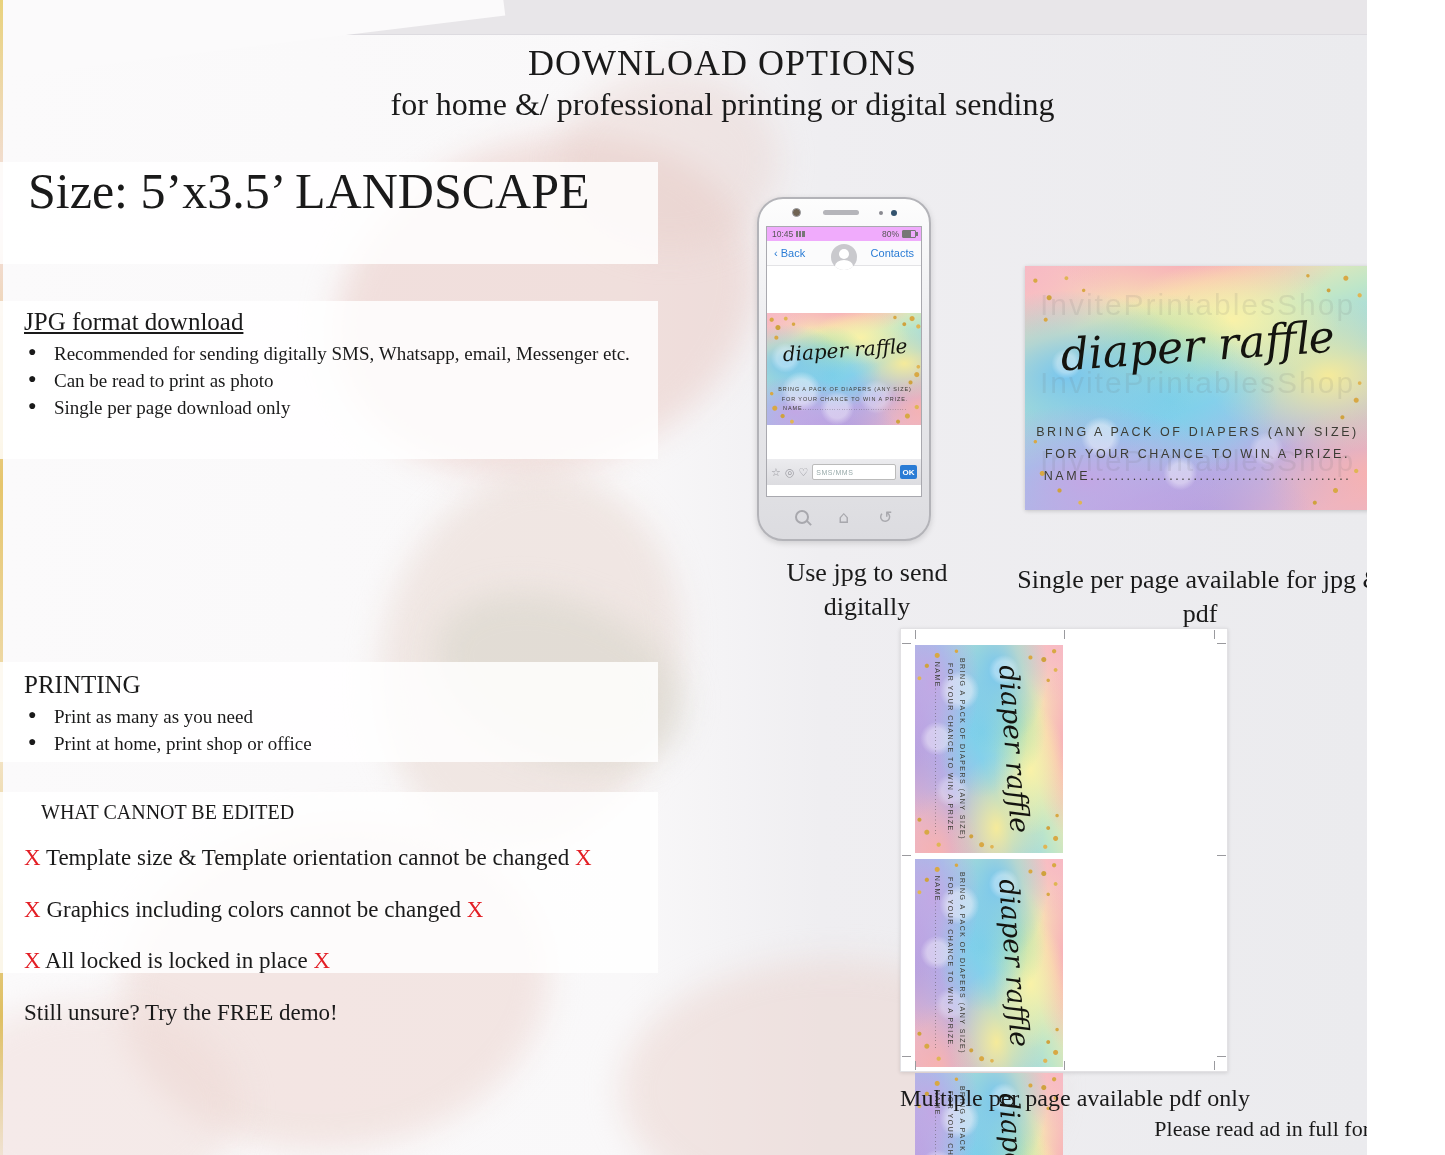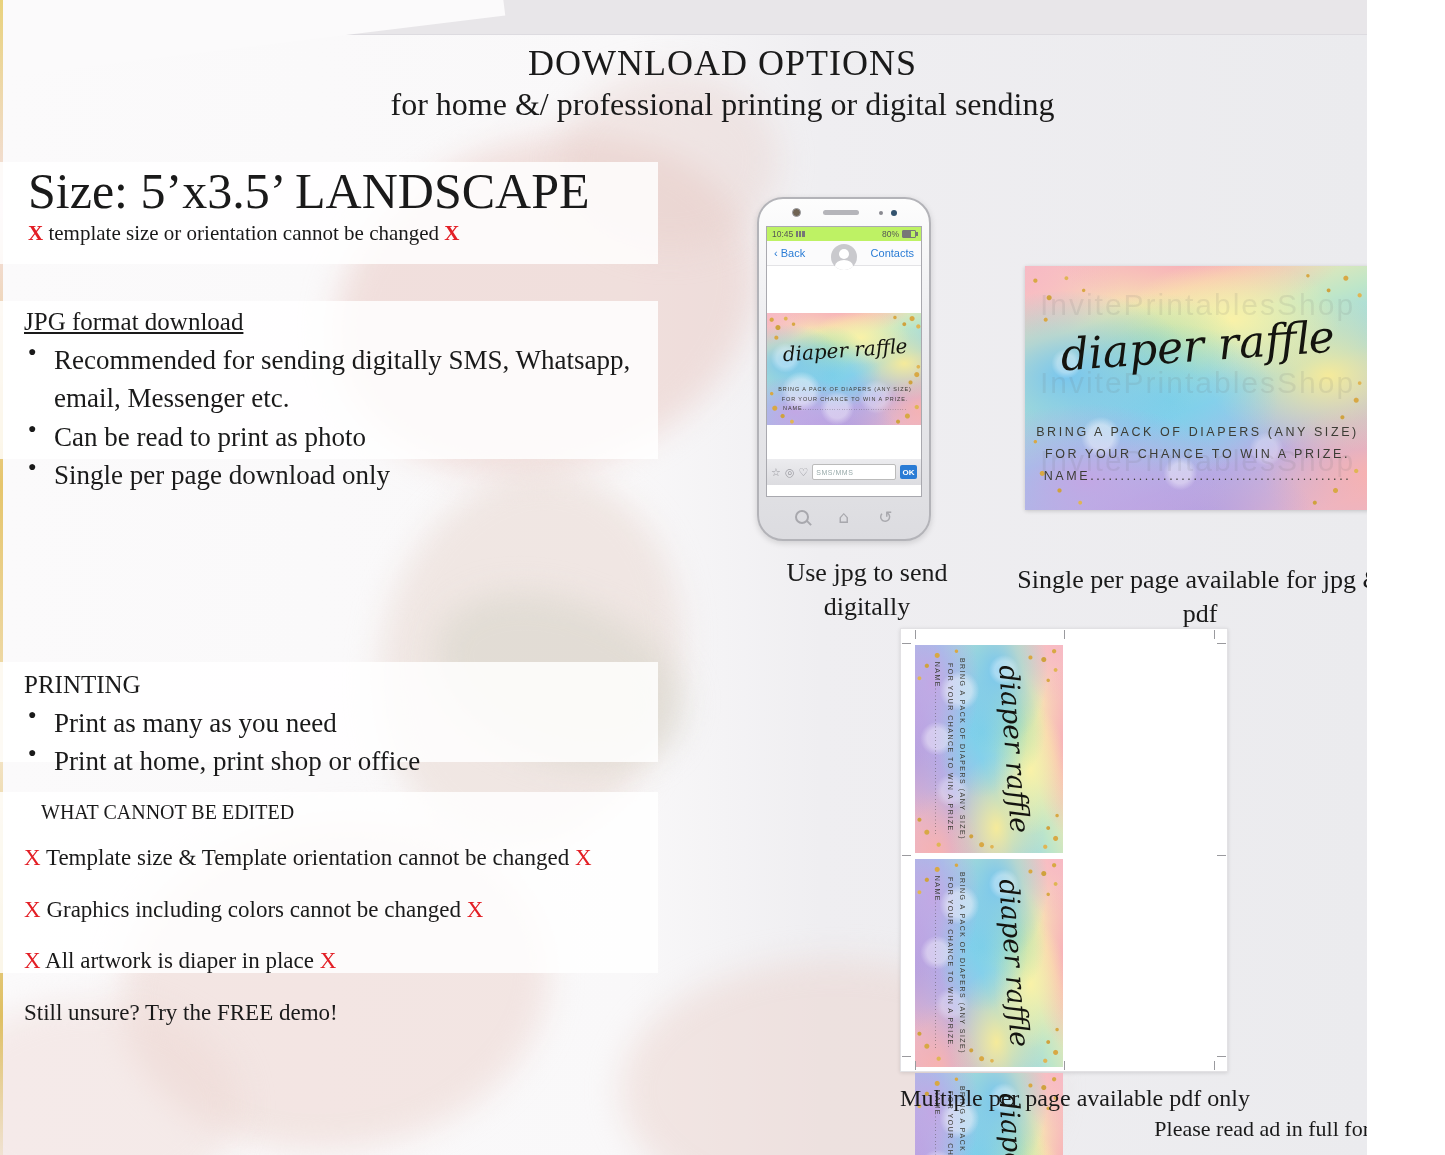--- a/index.html
+++ b/index.html
@@ -29,36 +29,36 @@
   .size-h{font-size:50px;line-height:1.1;}
   .size-note{font-size:21px;margin-top:2px;}
   .x-red{color:#e31e25;}
   .size-note .x-red{font-weight:bold;}
   .band-jpg{top:301px;height:158px;padding-top:7px;}
   .band-pdf{top:497px;height:132px;padding-top:11px;}
   .band-print{top:662px;height:100px;padding-top:9px;}
   .band-cannot{top:792px;height:181px;padding-top:9px;}
   .sec-h{font-size:25px;}
   .sec-h.u{text-decoration:underline;}
-  ul.blist{list-style:none;margin:5px 5px 0 0;padding:0;font-size:27px;line-height:1.42;}
+  ul.blist{list-style:none;margin:5px 5px 0 0;padding:0;font-size:19px;line-height:1.42;}
   ul.blist li{padding-left:30px;position:relative;max-width:620px;}
   ul.blist li::before{content:"●";position:absolute;left:4px;top:1px;font-size:14px;}
   .xline{font-size:23px;line-height:1.5;margin-top:17px;}
   .cannot-h{font-size:20px;padding-left:8px;margin-left:9px;}
   
   .phone{position:absolute;left:757px;top:197px;width:174px;height:344px;box-sizing:border-box;
     border:2px solid #b3b3b8;border-radius:26px;
     background:linear-gradient(180deg,#fdfdfd,#ececef 40%,#dcdce0);box-shadow:0 2px 6px rgba(0,0,0,.15);}
   .bezel-top{position:absolute;left:0;top:0;width:100%;height:27px;display:flex;align-items:center;justify-content:center;gap:8px;}
   .cam{width:7px;height:7px;border-radius:50%;background:#6f6352;border:1px solid #9a9aa0;margin-right:14px;}
   .spk{width:36px;height:5px;border-radius:3px;background:#b5b5ba;}
   .dotA{width:4px;height:4px;border-radius:50%;background:#8a8a90;margin-left:12px;}
   .dotB{width:6px;height:6px;border-radius:50%;background:#33536e;}
   .screen{position:absolute;left:7px;top:27px;width:156px;height:271px;background:#fff;border:1px solid #a9a9af;box-sizing:border-box;overflow:hidden;}
-  .stat{height:14px;background:#bef264;display:flex;align-items:center;justify-content:space-between;
+  .stat{height:14px;background:#f0abfc;display:flex;align-items:center;justify-content:space-between;
     font-family:"Liberation Sans",sans-serif;font-size:8.5px;color:#555;padding:0 5px;}
   .statL,.statR{display:flex;align-items:center;gap:3px;}
   .sig{width:9px;height:6px;background:linear-gradient(to right,#777 0 2px,transparent 2px 3px,#777 3px 5px,transparent 5px 6px,#777 6px 8px);}
   .batt{width:12px;height:6px;border:1px solid #777;border-radius:1px;position:relative;}
   .batt::before{content:"";position:absolute;left:0;top:0;width:8px;height:6px;background:#777;}
   .batt::after{content:"";position:absolute;right:-3px;top:1px;width:2px;height:4px;background:#777;}
   .navrow{height:24px;background:#fbfbfc;border-bottom:1px solid #e3e3e6;display:flex;align-items:center;justify-content:space-between;
     font-family:"Liberation Sans",sans-serif;font-size:11px;color:#2a7cd5;padding:0 7px;position:relative;}
   .chev::before{content:"‹ ";}
   .avatar{position:absolute;left:50%;top:3px;transform:translateX(-50%);width:26px;height:26px;border-radius:50%;background:#c9c9cd;overflow:hidden;}
@@ -160,25 +160,20 @@
   <div class="topwedge"></div>
   <div class="left-edge"></div>
 
   <div class="hdr">
     <div class="t">DOWNLOAD OPTIONS</div>
     <div class="s">for home &amp;/ professional printing or digital sending</div>
   </div>
 
   <div class="band band-size">
     <div class="size-h">Size: 5’x3.5’ LANDSCAPE</div>
-    <div class="size-note">
-      <span class="x-red">X</span>
-      <span>template size or orientation cannot be changed</span>
-      <span class="x-red">X</span>
-    </div>
   </div>
 
   <div class="band band-jpg">
     <div class="sec-h u">JPG format download</div>
     <ul class="blist">
       <li>Recommended for sending digitally SMS, Whatsapp, email, Messenger etc.</li>
       <li>Can be read to print as photo</li>
       <li>Single per page download only</li>
     </ul>
   </div>
@@ -199,21 +194,21 @@
       <span>Template size &amp; Template orientation cannot be changed</span>
       <span class="x-red">X</span>
     </div>
     <div class="xline">
       <span class="x-red">X</span>
       <span>Graphics including colors cannot be changed</span>
       <span class="x-red">X</span>
     </div>
     <div class="xline">
       <span class="x-red">X</span>
-      <span>All artwork is diaper in place</span>
+      <span>All locked is locked in place</span>
       <span class="x-red">X</span>
     </div>
     <div class="xline">
       <span>Still unsure? Try the FREE demo!</span>
     </div>
   </div>
 
   <div class="phone">
     <div class="bezel-top">
       <div class="cam"></div>

